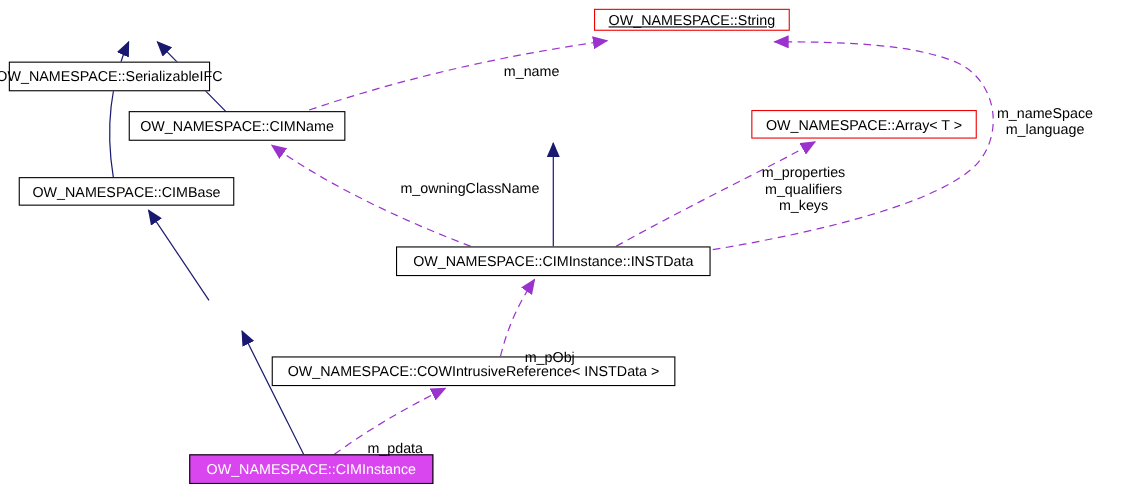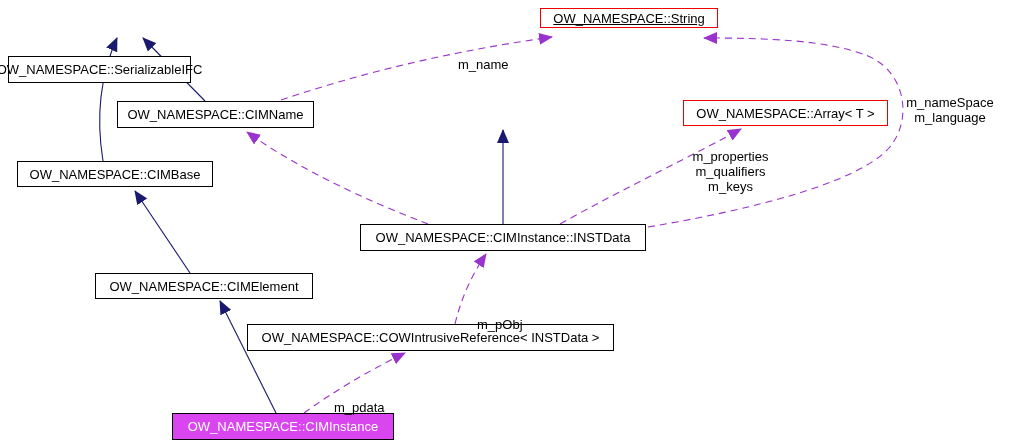--- a/index.html
+++ b/index.html
@@ -92,33 +92,33 @@
     <path class="usage-edge" marker-end="url(#arrow-purple)" d="M455,324 C461,299 471,276 486,254"></path>
     <path class="usage-edge" marker-end="url(#arrow-purple)" d="M304,413 C330,394 366,372 405,353"></path>
   </svg>
 
   <div class="node n-serializable">OW_NAMESPACE::SerializableIFC</div>
   <div class="node red n-string">OW_NAMESPACE::String</div>
   <div class="node n-cimname">OW_NAMESPACE::CIMName</div>
   <div class="node red n-array">OW_NAMESPACE::Array&lt; T &gt;</div>
   <div class="node n-cimbase">OW_NAMESPACE::CIMBase</div>
   <div class="node n-instdata">OW_NAMESPACE::CIMInstance::INSTData</div>
-  <div class="node n-cimelement">OW_NAMESPACE::CIMElement</div>
   <div class="node n-cowref">OW_NAMESPACE::COWIntrusiveReference&lt; INSTData &gt;</div>
   <div class="node root n-ciminstance">OW_NAMESPACE::CIMInstance</div>
 
   <div class="elabel l-mname">m_name</div>
 
   <div class="elabel stack l-namespace">
     <div>m_nameSpace</div>
     <div>m_language</div>
   </div>
 
   <div class="elabel stack l-props">
     <div>m_properties</div>
     <div>m_qualifiers</div>
     <div>m_keys</div>
   </div>
 
+  <div class="elabel l-owning">m_owningClassName</div>
   <div class="elabel l-pobj">m_pObj</div>
   <div class="elabel l-pdata">m_pdata</div>
 
 </div>
 
 </body></html>

